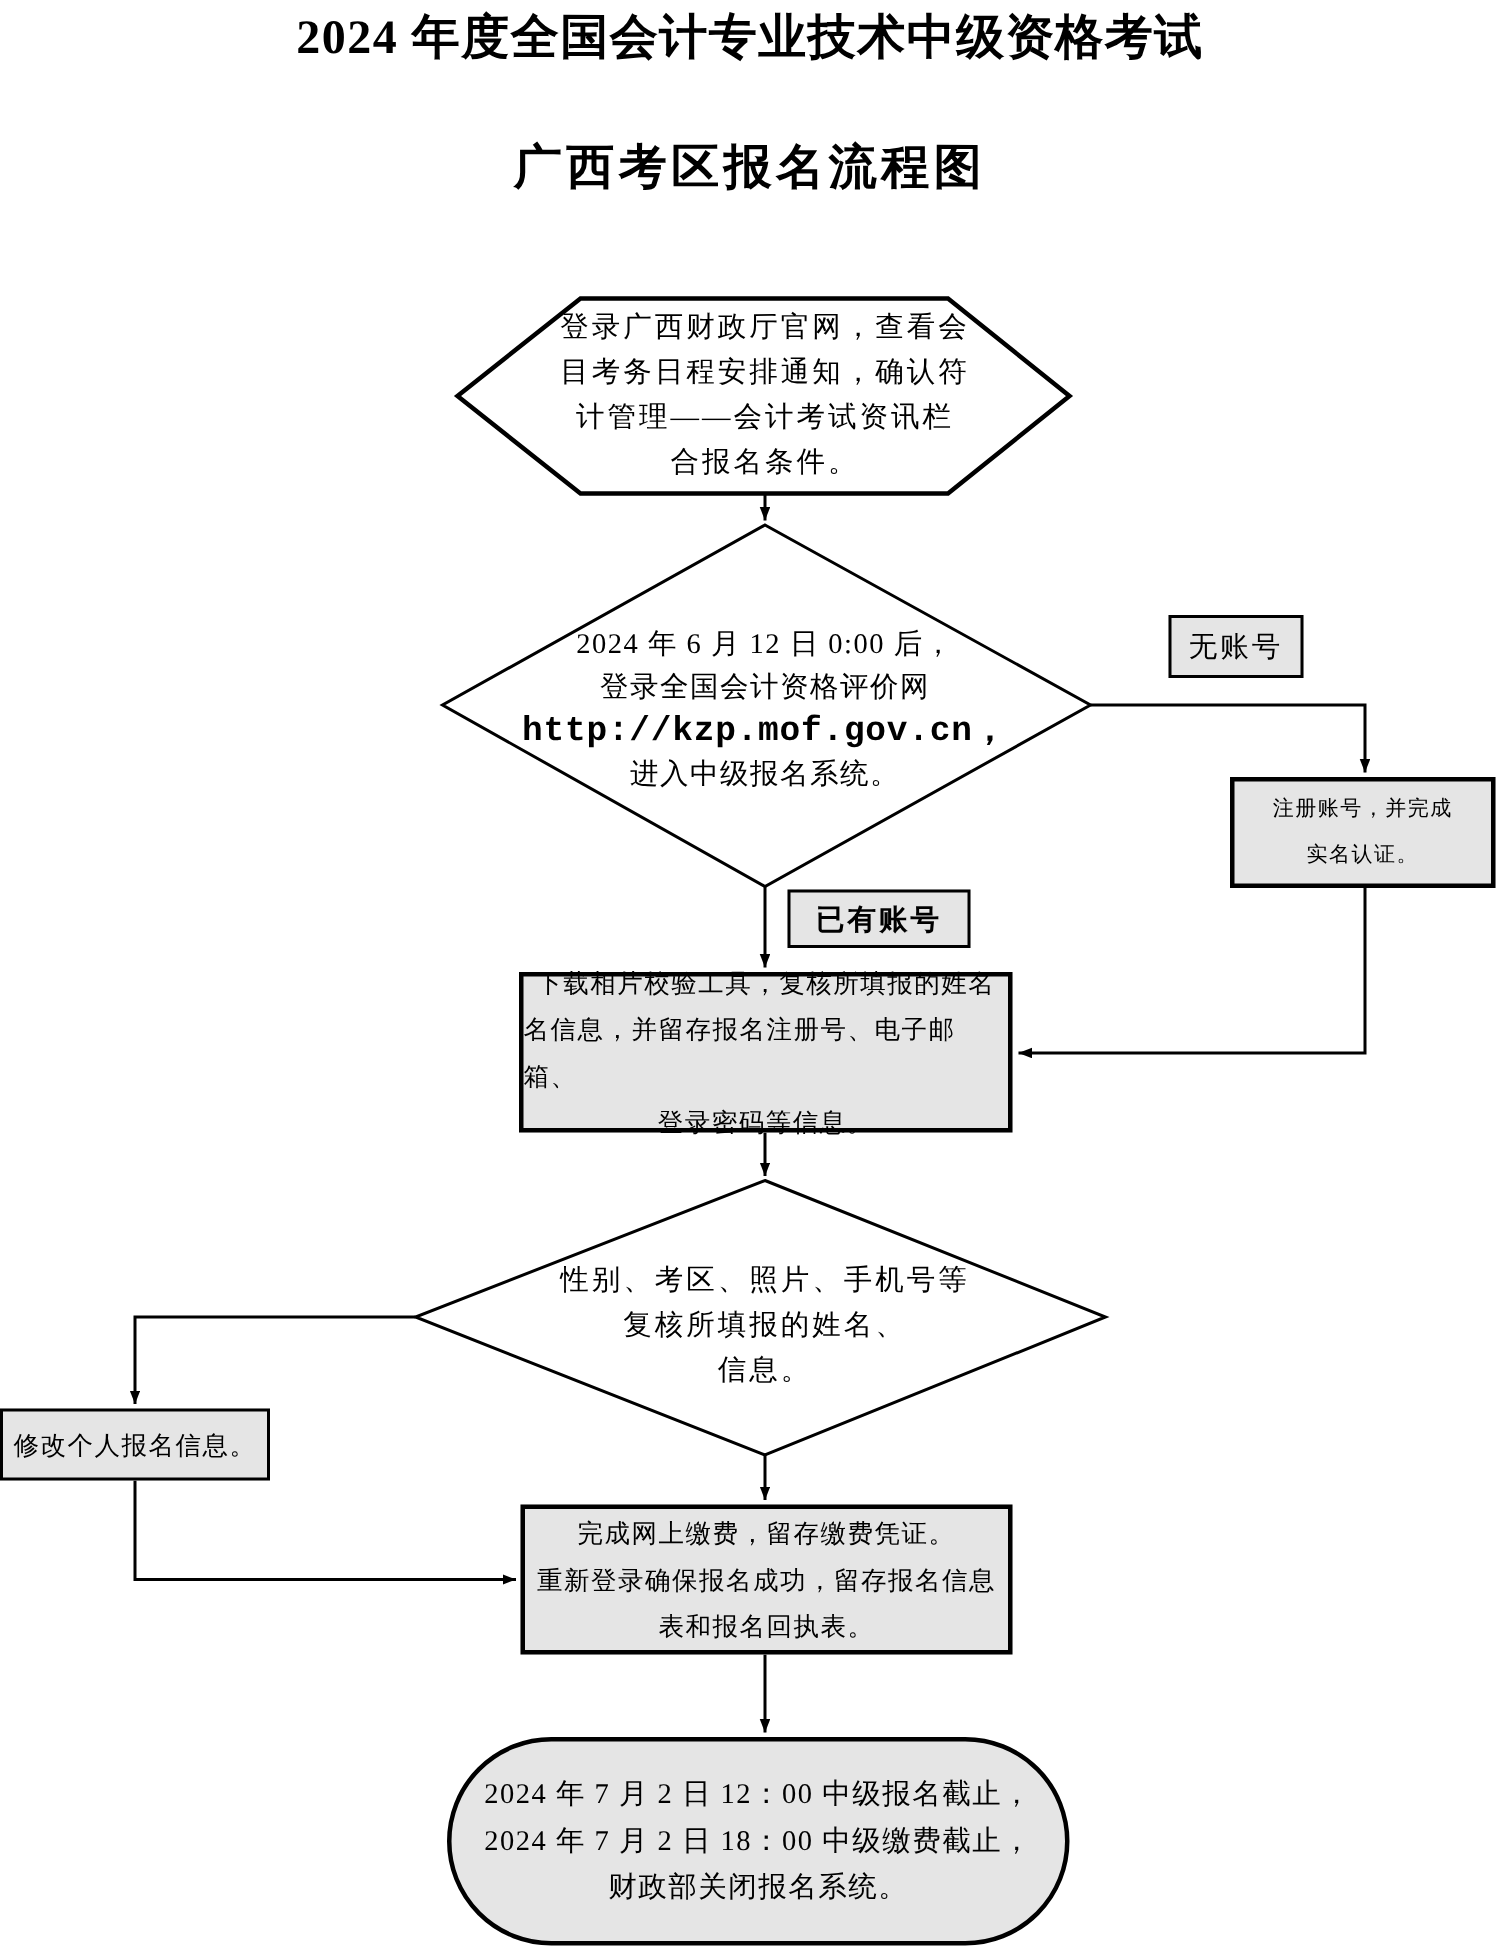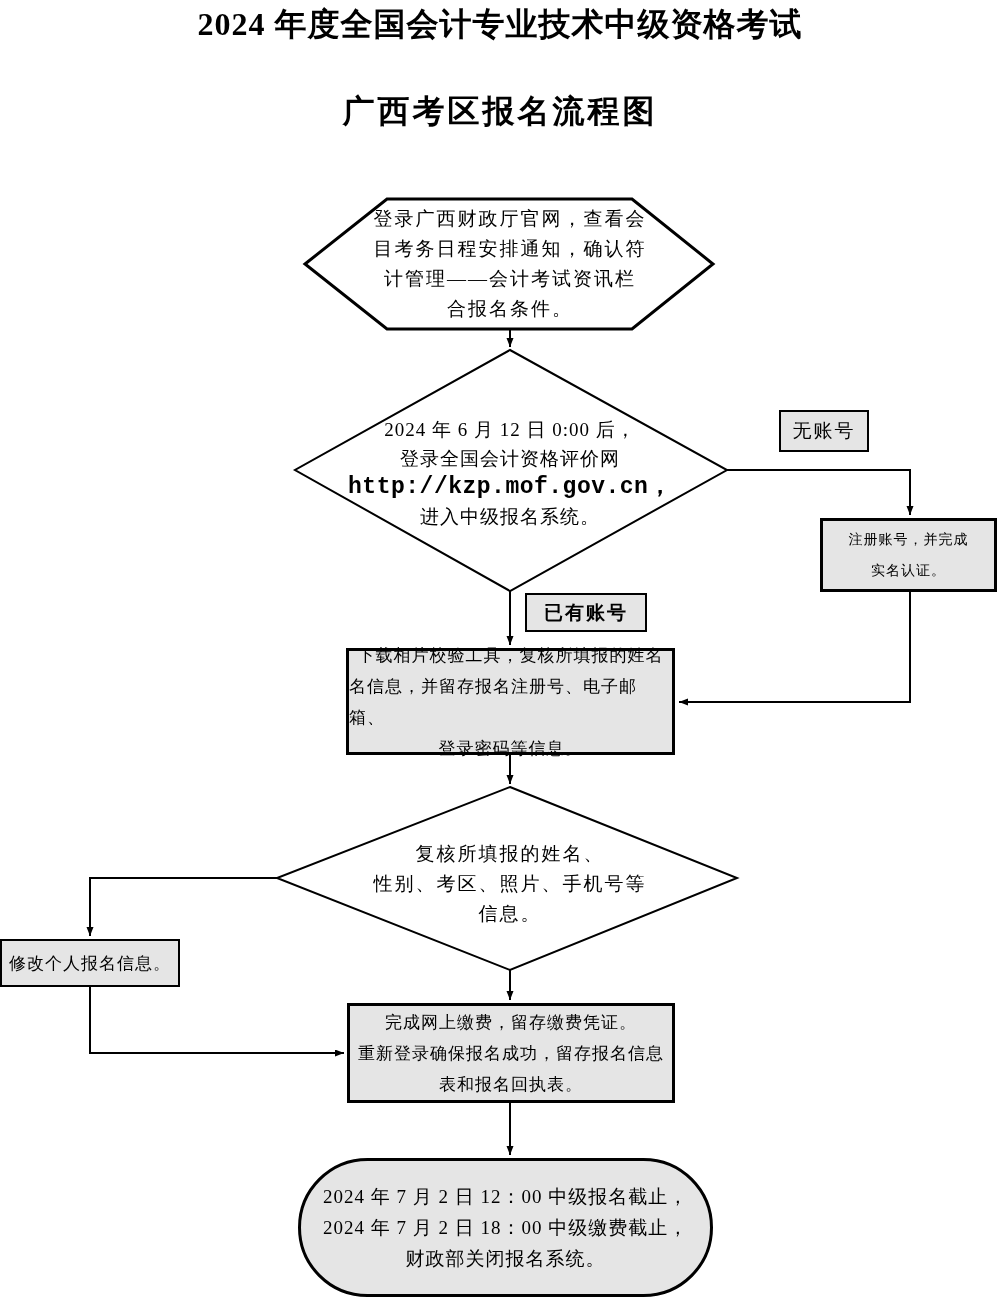--- a/index.html
+++ b/index.html
@@ -97,22 +97,22 @@
     <div>已有账号</div>
   </div>
 
   <div class="box download">
     <div>下载相片校验工具，复核所填报的姓名</div>
     <div>名信息，并留存报名注册号、电子邮箱、</div>
     <div>登录密码等信息。</div>
   </div>
 
   <div class="txt d2-text">
+    <div>性别、考区、照片、手机号等</div>
     <div>复核所填报的姓名、</div>
-    <div>性别、考区、照片、手机号等</div>
     <div>信息。</div>
   </div>
 
   <div class="box modify">
     <div>修改个人报名信息。</div>
   </div>
 
   <div class="box payment">
     <div>完成网上缴费，留存缴费凭证。</div>
     <div>重新登录确保报名成功，留存报名信息</div>

